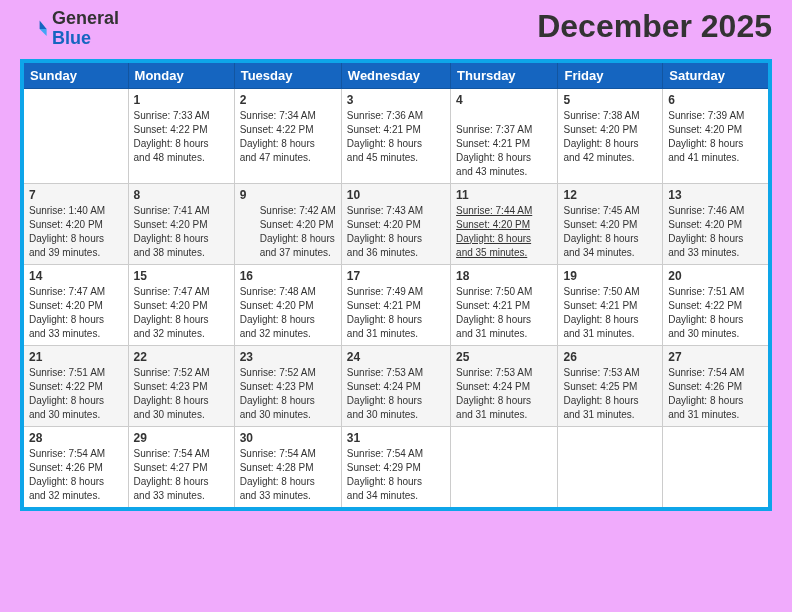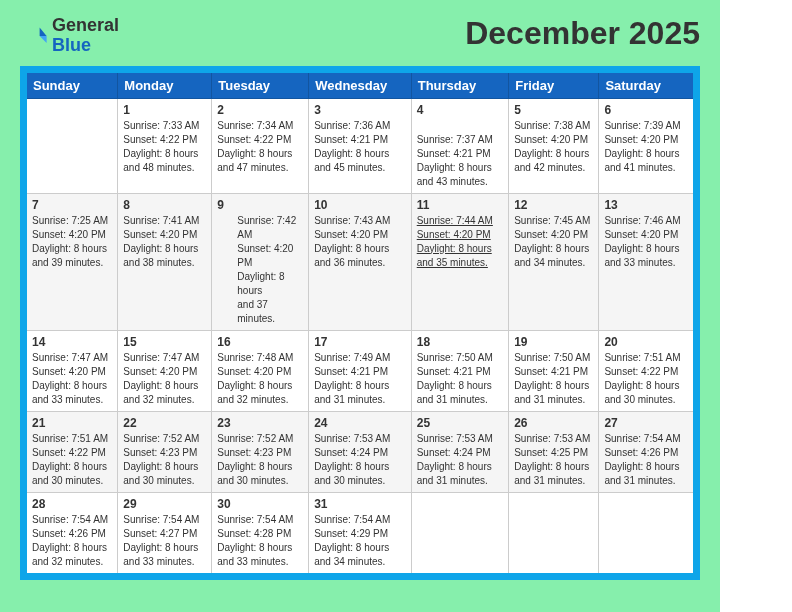--- a/index.html
+++ b/index.html
@@ -4,24 +4,24 @@
   <style>
     * { margin: 0; padding: 0; box-sizing: border-box; }
     body {
       font-family: Arial, sans-serif;
       background: #fff;
       width: 792px;
       height: 612px;
       overflow: hidden;
     }
     .page {
-      width: 720px;
+      width: 792px;
       height: 612px;
-      padding: 16px 20px;
-      background: #86efac;
+      padding: 9px 20px;
+      background: #f0abfc;
     }
     .header {
       display: flex;
       align-items: flex-start;
       justify-content: space-between;
       margin-bottom: 10px;
     }
     .logo {
       display: flex;
       align-items: center;
@@ -47,21 +47,21 @@
       color: #333;
       line-height: 1.1;
     }
     .subtitle {
       font-size: 14px;
       color: #555;
     }
     .calendar {
       width: 100%;
       border-collapse: collapse;
-      border: 7px solid #0ea5e9;
+      border: 4px solid #0ea5e9;
     }
     .calendar th {
       background: #1565c0;
       color: #fff;
       text-align: left;
       padding: 5px 6px;
       font-size: 13px;
       font-weight: bold;
       border: 1px solid #1255a0;
     }
@@ -166,21 +166,21 @@
             <span class="day-num">6</span>
             <div class="day-info" style="white-space: pre-line;">Sunrise: 7:39 AM
 Sunset: 4:20 PM
 Daylight: 8 hours
 and 41 minutes.</div>
           </td>
         </tr>
         <tr>
           <td>
             <span class="day-num">7</span>
-            <div class="day-info" style="white-space: pre-line;">Sunrise: 7:25 AM
+            <div class="day-info" style="white-space: pre-line;">Sunrise: 1:40 AM
 Sunset: 4:20 PM
 Daylight: 8 hours
 and 39 minutes.</div>
           </td>
           <td>
             <span class="day-num">8</span>
             <div class="day-info" style="white-space: pre-line;">Sunrise: 7:41 AM
 Sunset: 4:20 PM
 Daylight: 8 hours
 and 38 minutes.</div>

